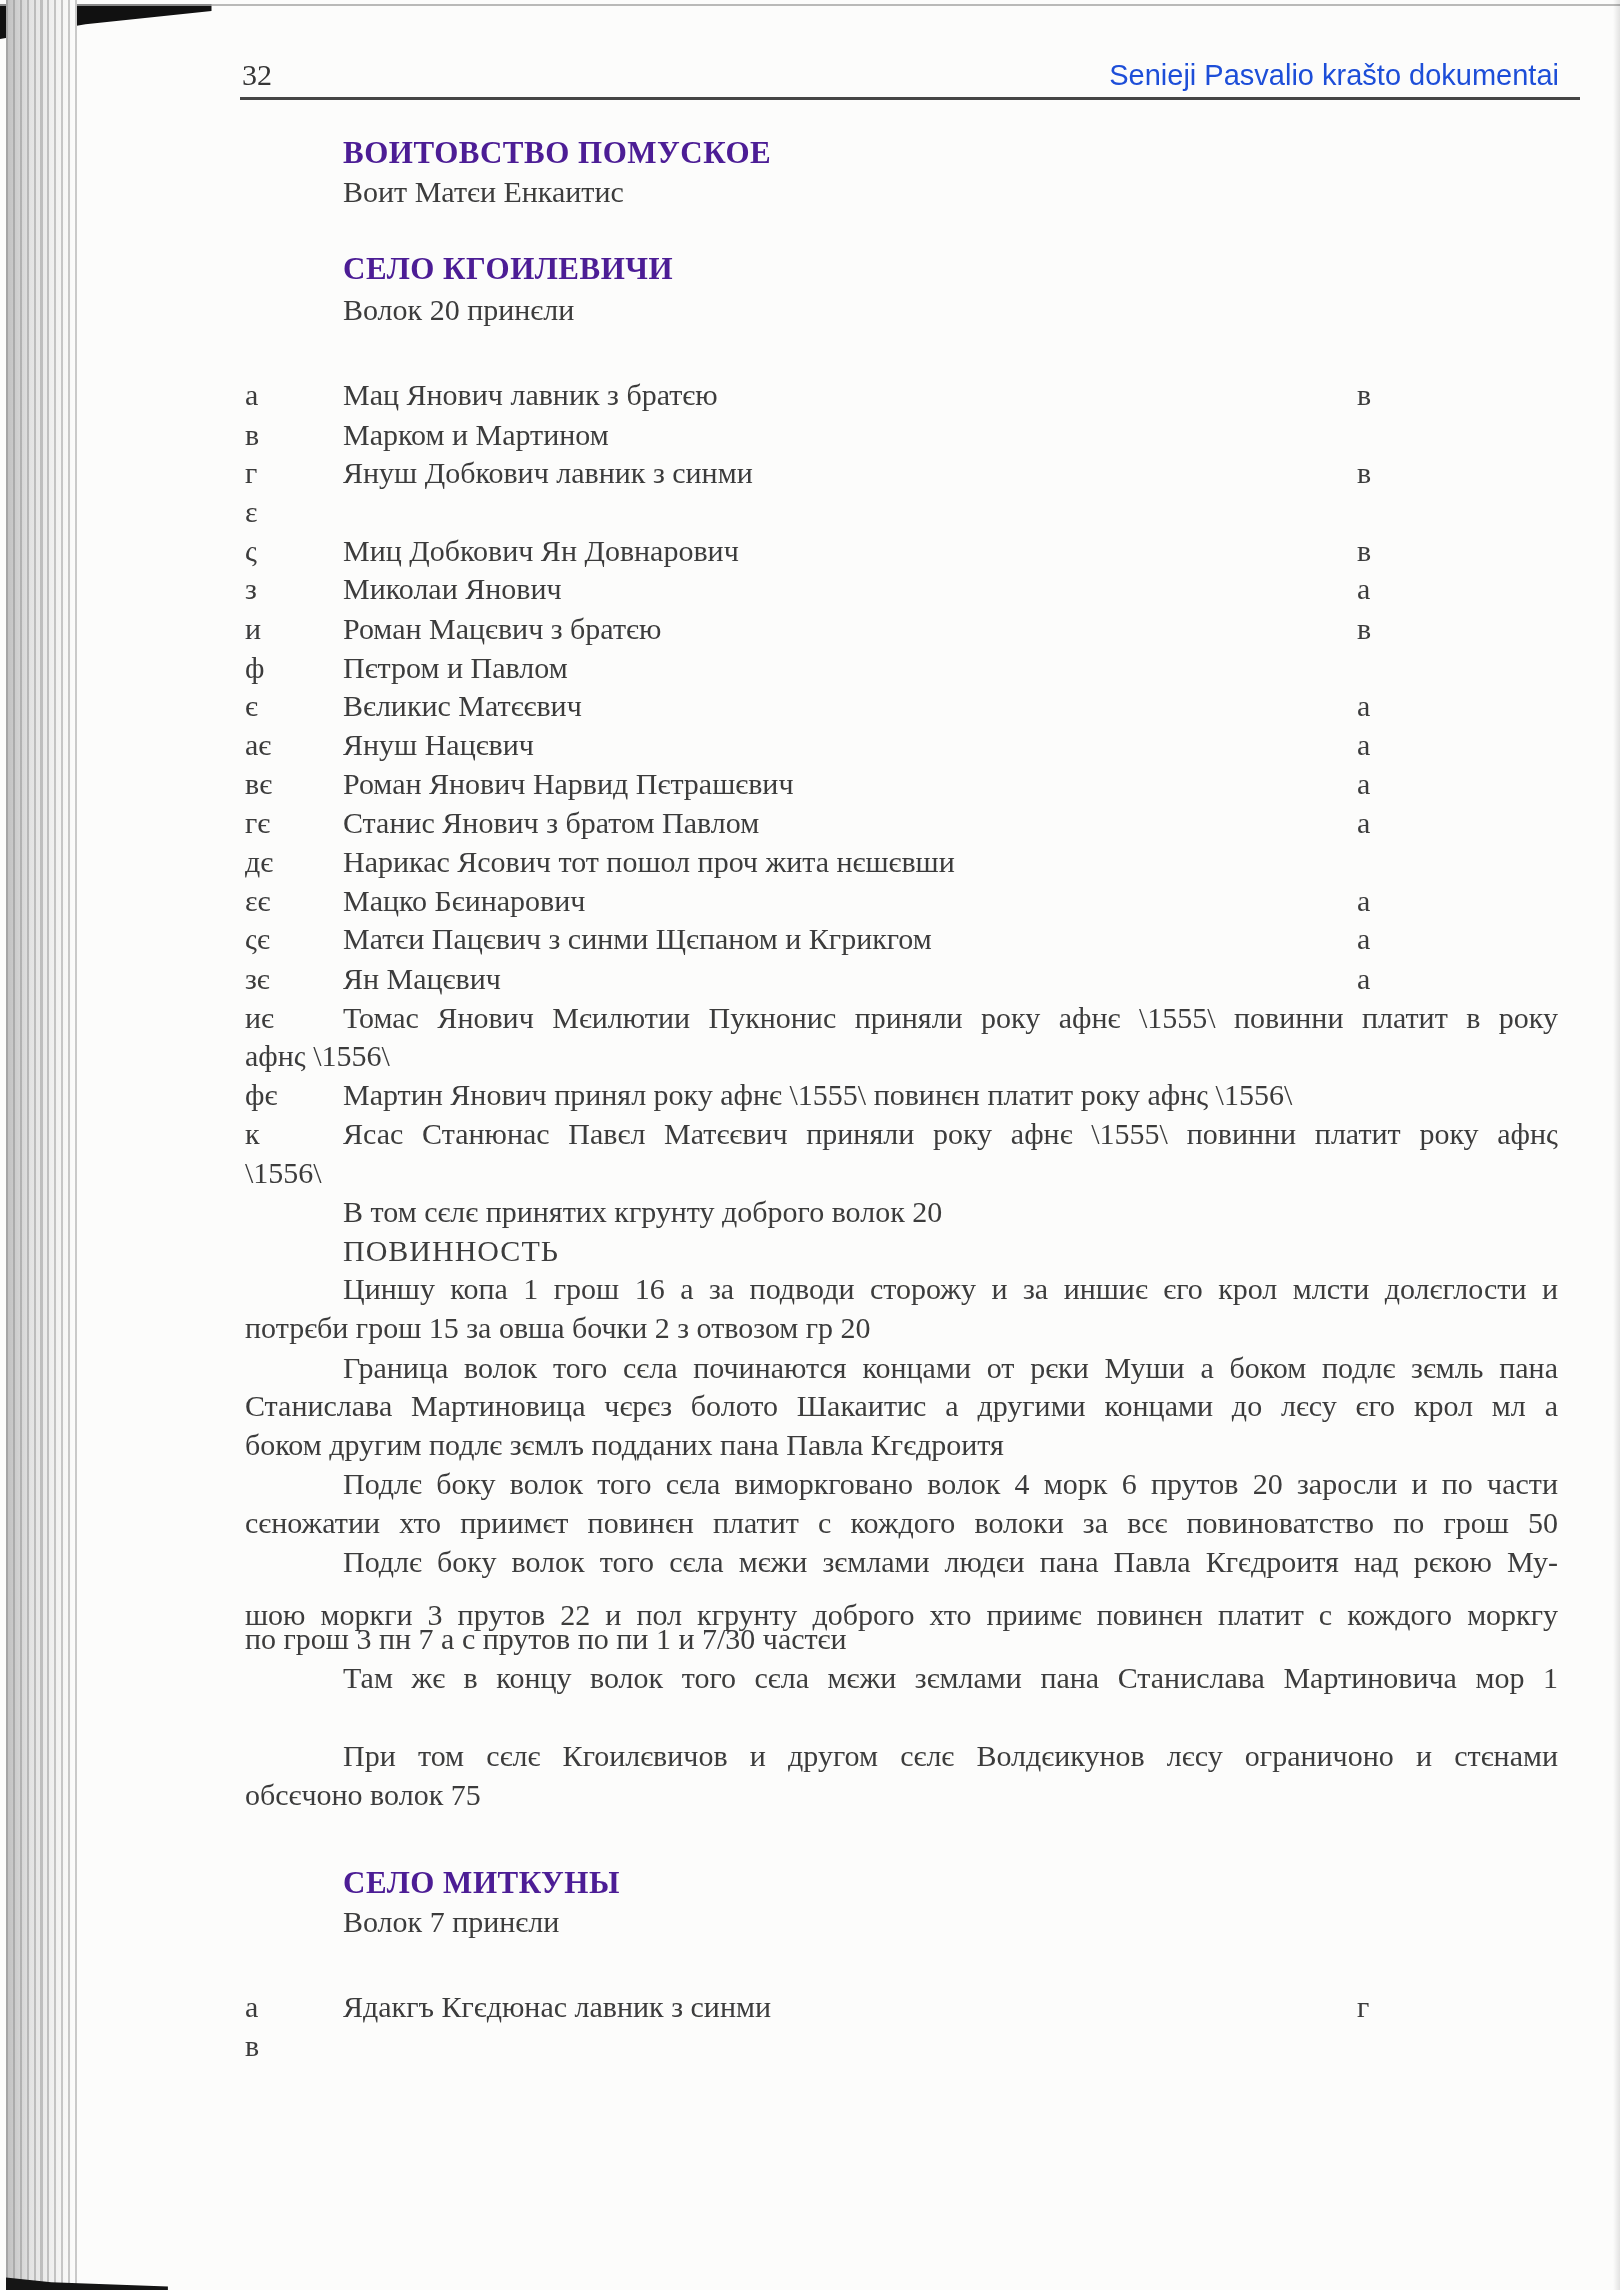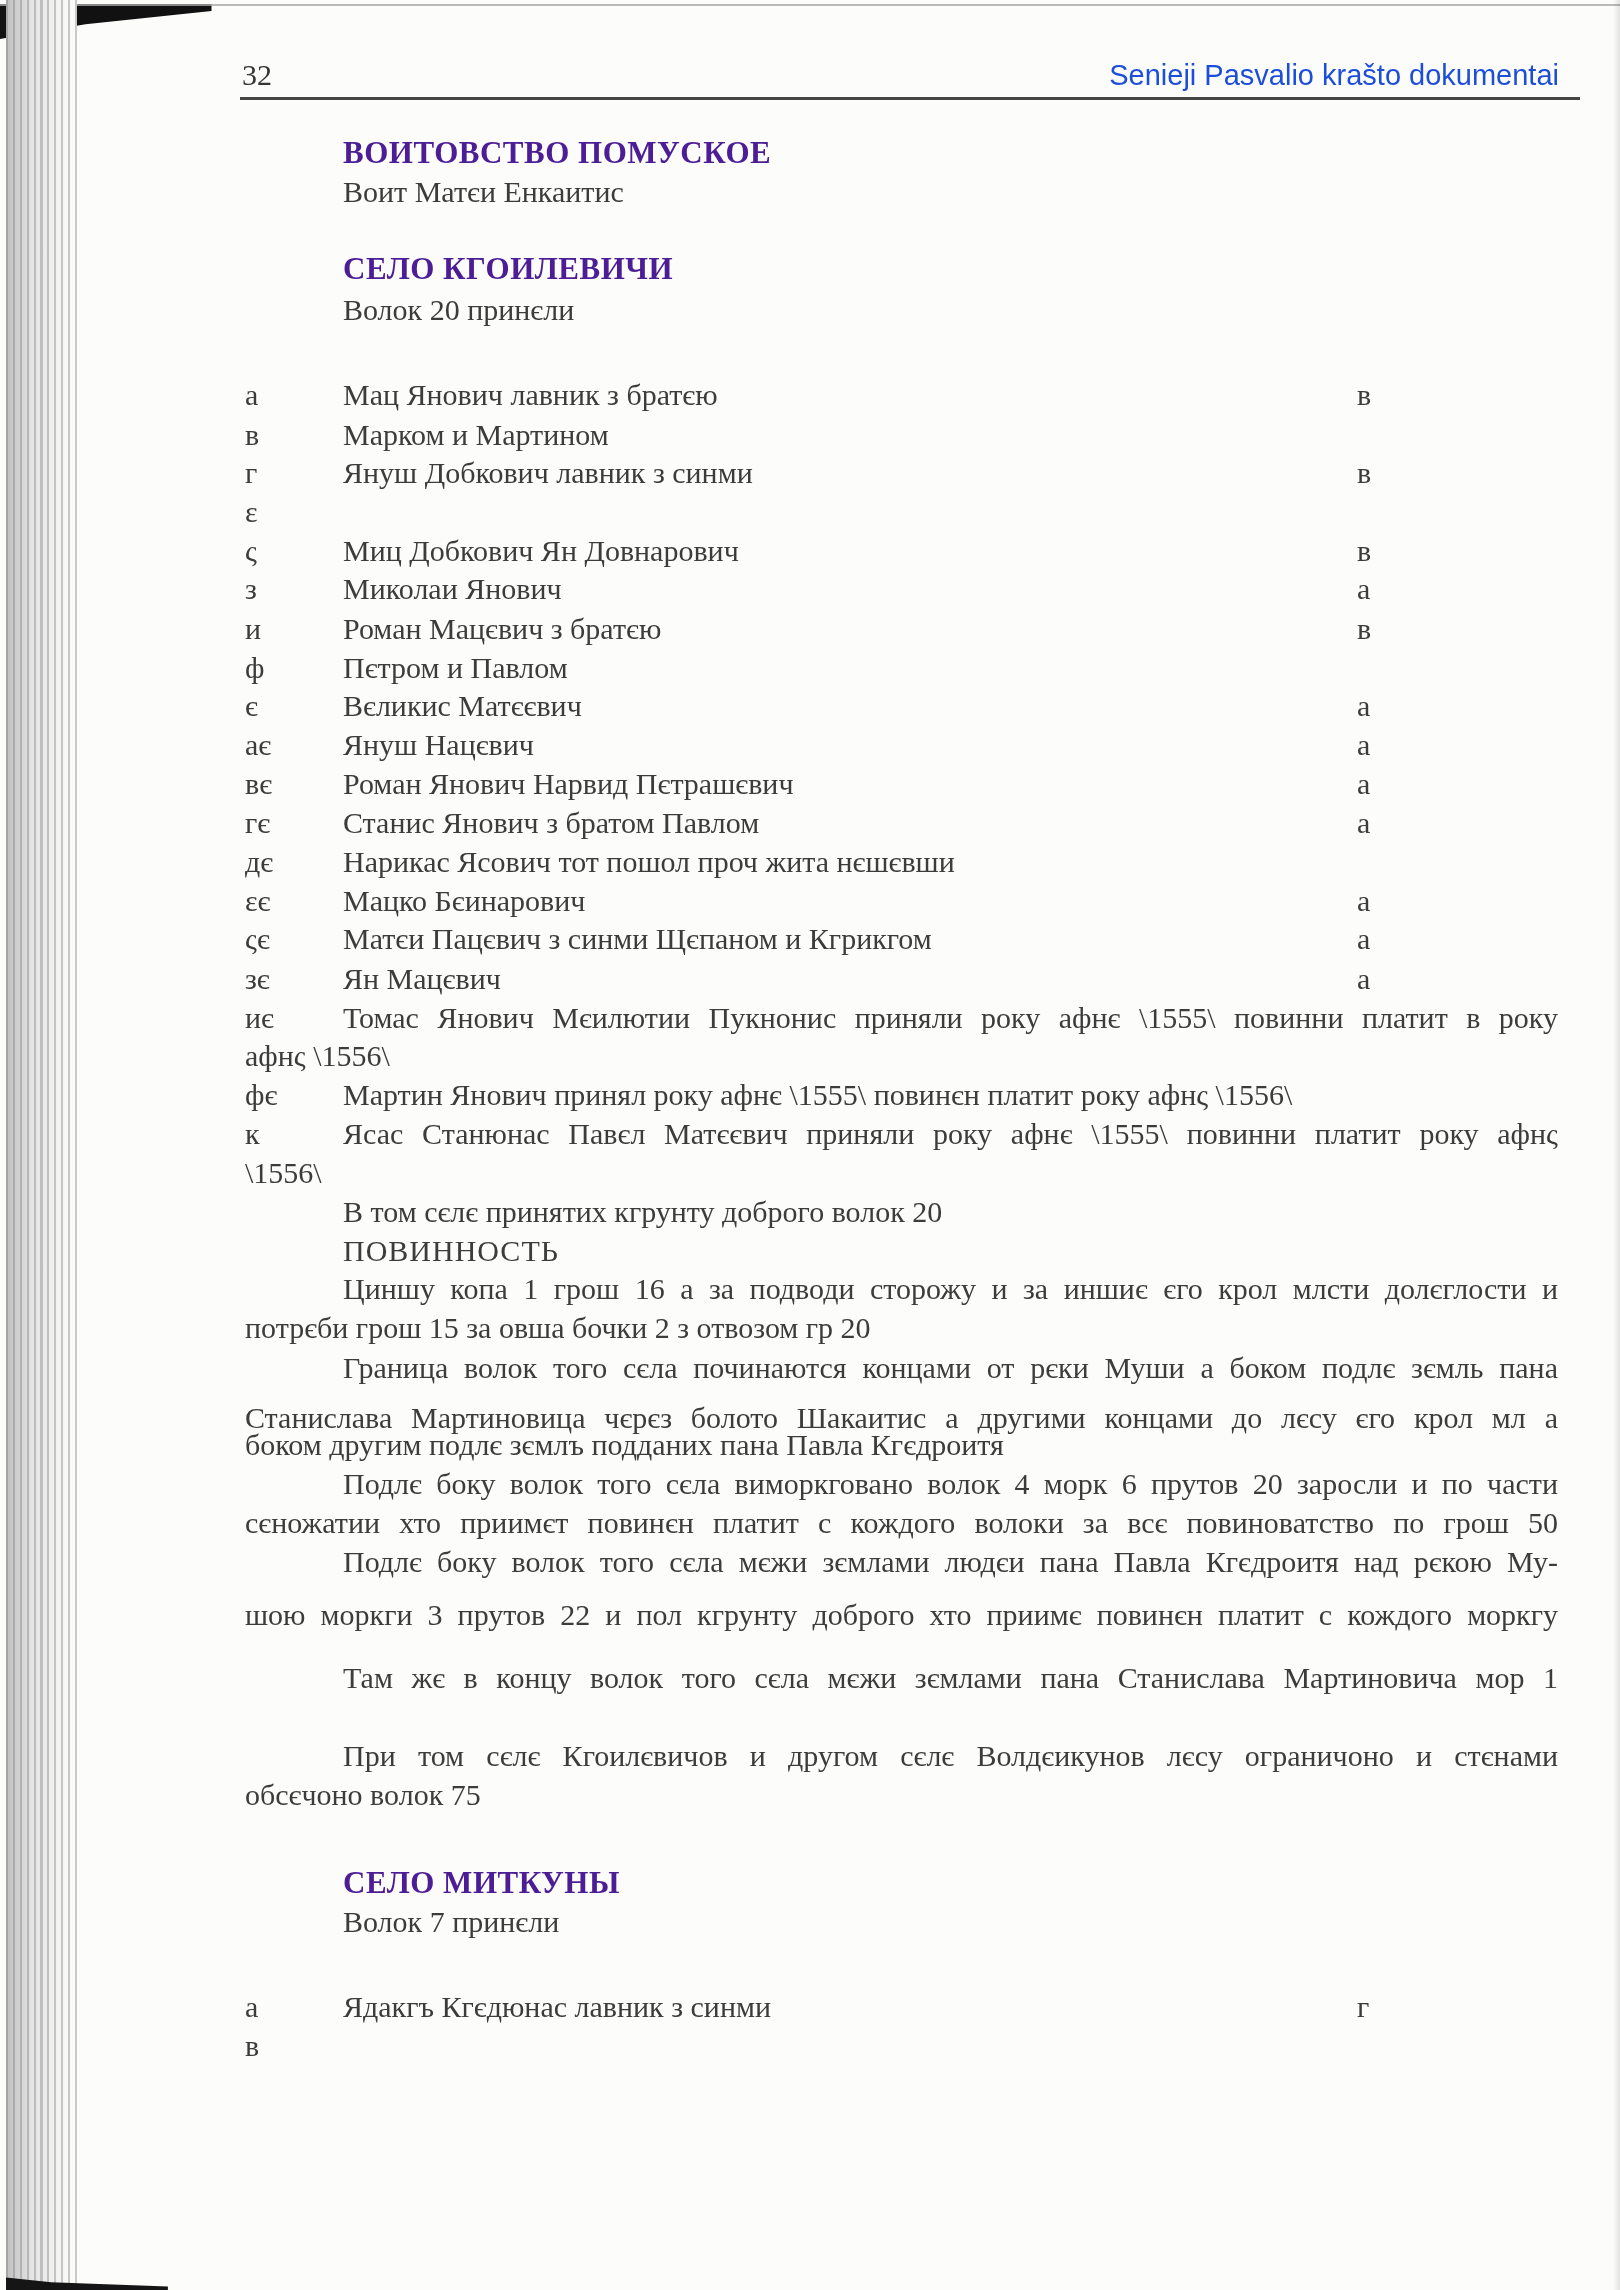--- a/index.html
+++ b/index.html
@@ -161,26 +161,27 @@
     <span class="ltext">Ясас Станюнас Павєл Матєєвич приняли року афнє \1555\ повинни платит року афнς</span>
   </div>
   <div class="abs t31 pline" style="top:1154px;">\1556\</div>
 
   <div class="abs t31 pline ind" style="top:1193px;">В том сєлє принятих кгрунту доброго волок 20</div>
   <div class="abs t31 pline ind" style="top:1232px;letter-spacing:1px;">ПОВИННОСТЬ</div>
 
   <div class="abs t31 pline ind jline" style="top:1270px;">Циншу копа 1 грош 16 а за подводи сторожу и за иншиє єго крол млсти долєглости и</div>
   <div class="abs t31 pline" style="top:1309px;">потрєби грош 15 за овша бочки 2 з отвозом гр 20</div>
   <div class="abs t31 pline ind jline" style="top:1349px;">Граница волок того сєла починаются концами от рєки Муши а боком подлє зємль пана</div>
-  <div class="abs t31 pline jline" style="top:1387px;margin-top:12px;">Станислава Мартиновица чєрєз болото Шакаитис а другими концами до лєсу єго крол мл а</div>
+  <div class="abs t31 pline jline" style="top:1387px;">Станислава Мартиновица чєрєз болото Шакаитис а другими концами до лєсу єго крол мл а</div>
   <div class="abs t31 pline" style="top:1426px;">боком другим подлє зємлъ подданих пана Павла Кгєдроитя</div>
   <div class="abs t31 pline ind jline" style="top:1465px;">Подлє боку волок того сєла виморкговано волок 4 морк 6 прутов 20 заросли и по части</div>
   <div class="abs t31 pline jline" style="top:1504px;">сєножатии хто приимєт повинєн платит с кождого волоки за всє повиноватство по грош 50</div>
   <div class="abs t31 pline ind jline" style="top:1543px;">Подлє боку волок того сєла мєжи зємлами людєи пана Павла Кгєдроитя над рєкою Му-</div>
   <div class="abs t31 pline jline" style="top:1582px;margin-top:14px;">шою моркги 3 прутов 22 и пол кгрунту доброго хто приимє повинєн платит с кождого моркгу</div>
+  <div class="abs t31 pline" style="top:1620px;">по грош 3 пн 7 а с прутов по пи 1 и 7/30 частєи</div>
   <div class="abs t31 pline ind jline" style="top:1659px;">Там жє в концу волок того сєла мєжи зємлами пана Станислава Мартиновича мор 1</div>
   <div class="abs t31 pline ind jline" style="top:1737px;">При том сєлє Кгоилєвичов и другом сєлє Волдєикунов лєсу ограничоно и стєнами</div>
   <div class="abs t31 pline" style="top:1776px;">обсєчоно волок 75</div>
 
   <div class="abs t31 h1" style="left:343px;top:1864px;">СЕЛО МИТКУНЫ</div>
   <div class="abs t31" style="left:343px;top:1903px;">Волок 7 принєли</div>
 
   <div class="abs t31 row" style="top:1988px;">
     <span class="m">а</span>
     <span class="rt">Ядакгъ Кгєдюнас лавник з синми</span>

